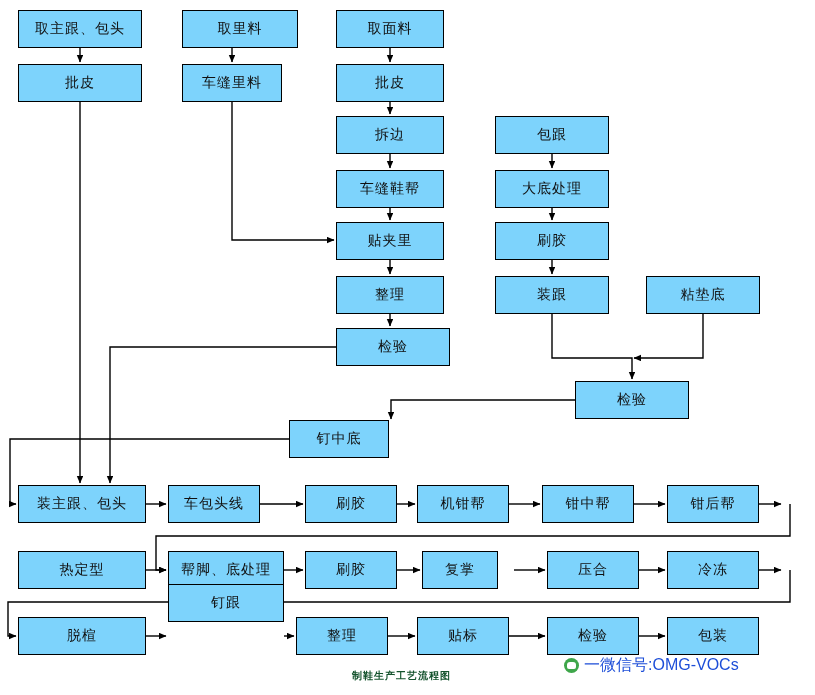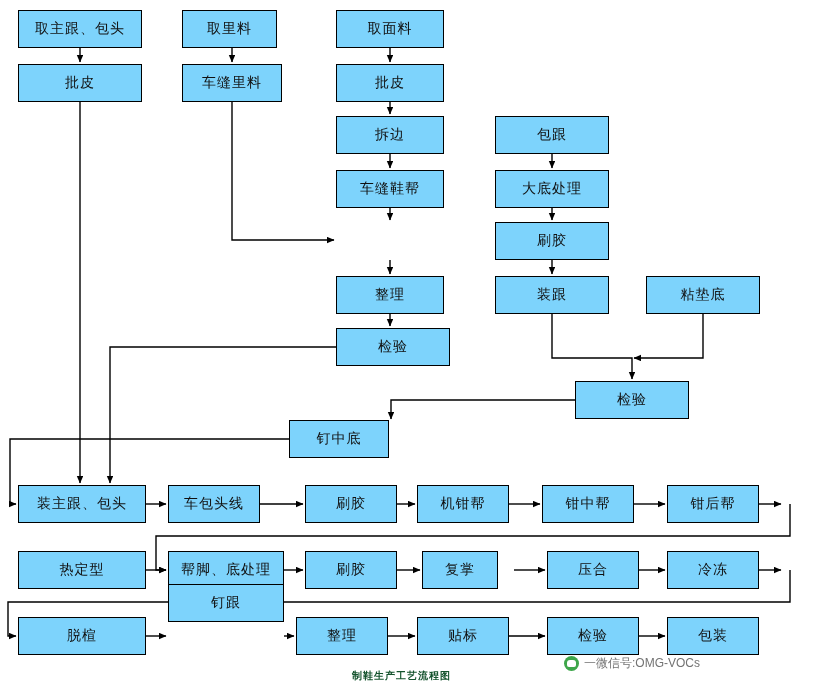--- a/index.html
+++ b/index.html
@@ -34,22 +34,22 @@
     font-weight:bold;
     color:#14532d;
     letter-spacing:1px;
     white-space:nowrap;
   }
   .watermark{
     position:absolute;
     display:flex;
     align-items:center;
     gap:5px;
-    font-size:12px;
-    color:#737373;
+    font-size:16px;
+    color:#1d4ed8;
     white-space:nowrap;
   }
   .wm-logo{
     width:15px;height:15px;border-radius:50%;
     background:#3ea64a;
     display:inline-block;
     position:relative;
     flex:0 0 auto;
   }
   .wm-logo:after{
@@ -119,29 +119,30 @@
 
       <path d="M146,636 L166,636"></path>
       <path d="M284,636 L294,636"></path>
       <path d="M388,636 L415,636"></path>
       <path d="M509,636 L545,636"></path>
       <path d="M639,636 L665,636"></path>
     </g>
   </svg>
 
   <div class="node" style="left:18px;top:10px;width:124px;height:38px;">取主跟、包头</div>
-  <div class="node" style="left:182px;top:10px;width:95px;height:38px;">取里料</div>
+  <div class="node" style="left:182px;top:10px;width:116px;height:38px;">取里料</div>
   <div class="node" style="left:336px;top:10px;width:108px;height:38px;">取面料</div>
   <div class="node" style="left:18px;top:64px;width:124px;height:38px;">批皮</div>
   <div class="node" style="left:182px;top:64px;width:100px;height:38px;">车缝里料</div>
   <div class="node" style="left:336px;top:64px;width:108px;height:38px;">批皮</div>
   <div class="node" style="left:336px;top:116px;width:108px;height:38px;">拆边</div>
   <div class="node" style="left:495px;top:116px;width:114px;height:38px;">包跟</div>
   <div class="node" style="left:336px;top:170px;width:108px;height:38px;">车缝鞋帮</div>
   <div class="node" style="left:495px;top:170px;width:114px;height:38px;">大底处理</div>
+  <div class="node" style="left:336px;top:222px;width:108px;height:38px;">贴夹里</div>
   <div class="node" style="left:495px;top:222px;width:114px;height:38px;">刷胶</div>
   <div class="node" style="left:336px;top:276px;width:108px;height:38px;">整理</div>
   <div class="node" style="left:495px;top:276px;width:114px;height:38px;">装跟</div>
   <div class="node" style="left:646px;top:276px;width:114px;height:38px;">粘垫底</div>
   <div class="node" style="left:336px;top:328px;width:114px;height:38px;">检验</div>
   <div class="node" style="left:575px;top:381px;width:114px;height:38px;">检验</div>
   <div class="node" style="left:289px;top:420px;width:100px;height:38px;">钉中底</div>
   <div class="node" style="left:18px;top:485px;width:128px;height:38px;">装主跟、包头</div>
   <div class="node" style="left:168px;top:485px;width:92px;height:38px;">车包头线</div>
   <div class="node" style="left:305px;top:485px;width:92px;height:38px;">刷胶</div>

